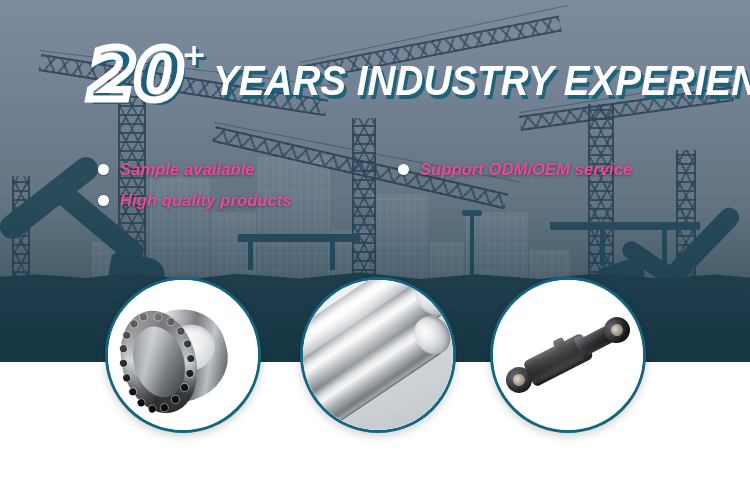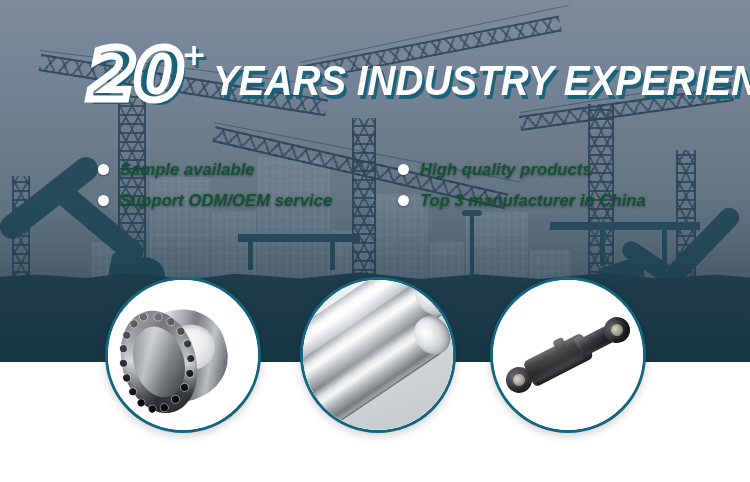--- a/index.html
+++ b/index.html
@@ -81,21 +81,21 @@
     text-shadow:3px 4px 0 rgba(21,96,120,.92);
     margin-left:4px;position:relative;top:-4px;white-space:nowrap;
   }
 
   
   .features{position:absolute;left:98px;top:160px;width:600px;
      display:grid;grid-template-columns:300px 300px;row-gap:12px;}
   .feat{display:flex;align-items:center;}
   .dot{width:11px;height:11px;border-radius:50%;background:#ffffff;flex:0 0 auto;
        box-shadow:0 1px 2px rgba(0,0,0,.35);}
-  .feat span.txt{margin-left:11px;color:#14532d;font-size:16.5px;font-weight:bold;
+  .feat span.txt{margin-left:11px;color:#ec4899;font-size:16.5px;font-weight:bold;
        letter-spacing:.1px;text-shadow:0 1px 3px rgba(10,30,45,.55);white-space:nowrap;}
 
   
   .circles{position:absolute;left:0;top:0;width:750px;height:482px;}
   .circ{position:absolute;width:150px;height:150px;border-radius:50%;
         background:#ffffff;border:3px solid #14657f;
         box-shadow:0 3px 10px rgba(0,0,0,.18);overflow:hidden;}
   .circ .inner{position:absolute;inset:0;border-radius:50%;overflow:hidden;background:#fff;}
 
   
@@ -239,29 +239,25 @@
     <span class="years">YEARS INDUSTRY EXPERIENCE</span>
   </div>
 
   <div class="features">
     <div class="feat">
       <span class="dot"></span>
       <span class="txt">Sample available</span>
     </div>
     <div class="feat">
       <span class="dot"></span>
-      <span class="txt">High quality products</span>
+      <span class="txt">Support ODM/OEM service</span>
     </div>
     <div class="feat">
       <span class="dot"></span>
-      <span class="txt">Support ODM/OEM service</span>
-    </div>
-    <div class="feat">
-      <span class="dot"></span>
-      <span class="txt">Top 3 manufacturer in China</span>
+      <span class="txt">High quality products</span>
     </div>
   </div>
 
   <div class="circles">
 
     <div class="circ" style="left:105px;top:277px;">
       <div class="inner">
         <div class="pipe-wrap">
           <div class="pipe-body"></div>
           <div class="pipe-bore"></div>

